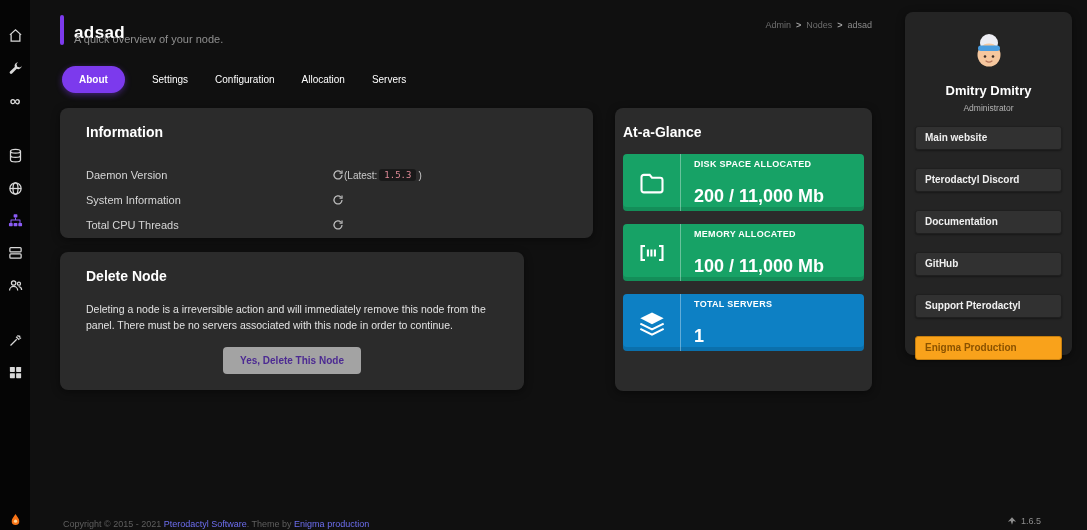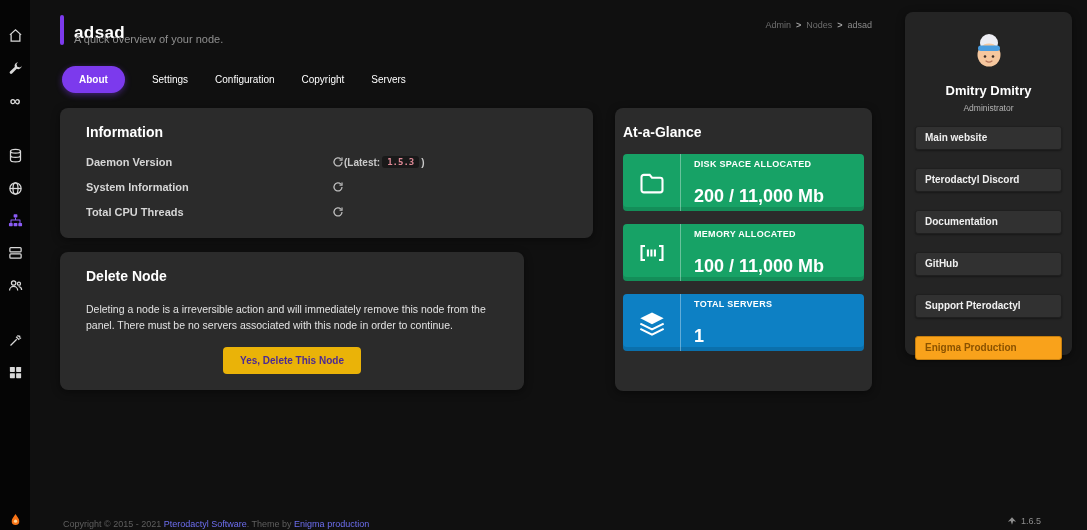--- a/index.html
+++ b/index.html
@@ -29,30 +29,30 @@
   .tabs { position:absolute; left:62px; top:66px; display:flex; align-items:center; gap:27px; }
   .tab { font-size:10px; color:#fff; cursor:pointer; }
   .tab.active { background:#7c3aed; padding:8px 17px; border-radius:16px; font-weight:bold; box-shadow:0 2px 6px rgba(124,58,237,.45); }
 
   
   .card { position:absolute; background:#2b2b2b; border-radius:8px; box-shadow:0 2px 8px rgba(0,0,0,.45); }
   .card h2 { margin:0; font-size:14px; font-weight:bold; }
 
   .info-card { left:60px; top:108px; width:533px; height:130px; padding:16px 26px; }
   .info-rows { margin-top:16px; }
-  .info-row { display:flex; align-items:flex-start; height:25px; font-size:11px; color:#d6d6d6;font-weight:bold; }
+  .info-row { display:flex; align-items:flex-end; height:25px; font-size:11px; color:#d6d6d6; }
   .info-label { width:246px; }
   .refresh-icon { width:12px; height:12px; color:#bdbdbd; cursor:pointer; flex:0 0 auto; }
   .refresh-icon svg { width:12px; height:12px; display:block; }
   .latest-wrap { display:flex; align-items:center; gap:2px; font-size:10px; color:#c9c9c9; }
   .code-badge { font-family:"DejaVu Sans Mono", monospace; font-size:9px; background:#191919; color:#e08a97; padding:1px 5px; border-radius:3px; }
 
   .delete-card { left:60px; top:252px; width:464px; height:138px; padding:16px 26px; }
   .delete-text { margin:18px 0 0; font-size:10.5px; line-height:1.5; color:#e2e2e2; max-width:480px; }
-  .delete-btn { display:block; margin:13px auto 0; background:#eab308; color:#4c2a92; border:none; border-radius:4px; padding:8px 17px; font-size:10px; font-weight:bold; cursor:pointer; font-family:"Liberation Sans", sans-serif; }
+  .delete-btn { display:block; margin:13px auto 0; background:#a3a3a3; color:#4c2a92; border:none; border-radius:4px; padding:8px 17px; font-size:10px; font-weight:bold; cursor:pointer; font-family:"Liberation Sans", sans-serif; }
 
   .glance-card { left:615px; top:108px; width:257px; height:283px; padding:16px 8px; }
   .stats { margin-top:14px; display:flex; flex-direction:column; gap:13px; }
   .stat { display:flex; height:57px; border-radius:4px; overflow:hidden; color:#fff; box-shadow:inset 0 -4px rgba(0,0,0,.12); }
   .stat.green { background:#17a266; }
   .stat.blue { background:#0d80c4; }
   .stat-icon { width:58px; display:flex; align-items:center; justify-content:center; border-right:1px solid rgba(255,255,255,.35); }
   .stat-icon svg { width:28px; height:28px; }
   .stat-body { flex:1; display:flex; flex-direction:column; justify-content:center; padding-left:13px; gap:17px; }
   .stat-label { font-size:9px; font-weight:bold; letter-spacing:.3px; }
@@ -159,21 +159,21 @@
   <span class="crumb-sep">&gt;</span>
   <span class="crumb">Nodes</span>
   <span class="crumb-sep">&gt;</span>
   <span class="crumb crumb-last">adsad</span>
 </div>
 
 <nav class="tabs">
   <div class="tab active">About</div>
   <div class="tab">Settings</div>
   <div class="tab">Configuration</div>
-  <div class="tab">Copyright</div>
+  <div class="tab">Allocation</div>
   <div class="tab">Servers</div>
 </nav>
 
 <section class="card info-card">
   <h2>Information</h2>
   <div class="info-rows">
     <div class="info-row">
       <span class="info-label">Daemon Version</span>
       <span class="refresh-icon">
         <svg viewBox="0 0 24 24" fill="none" stroke="currentColor" stroke-width="2.5">

